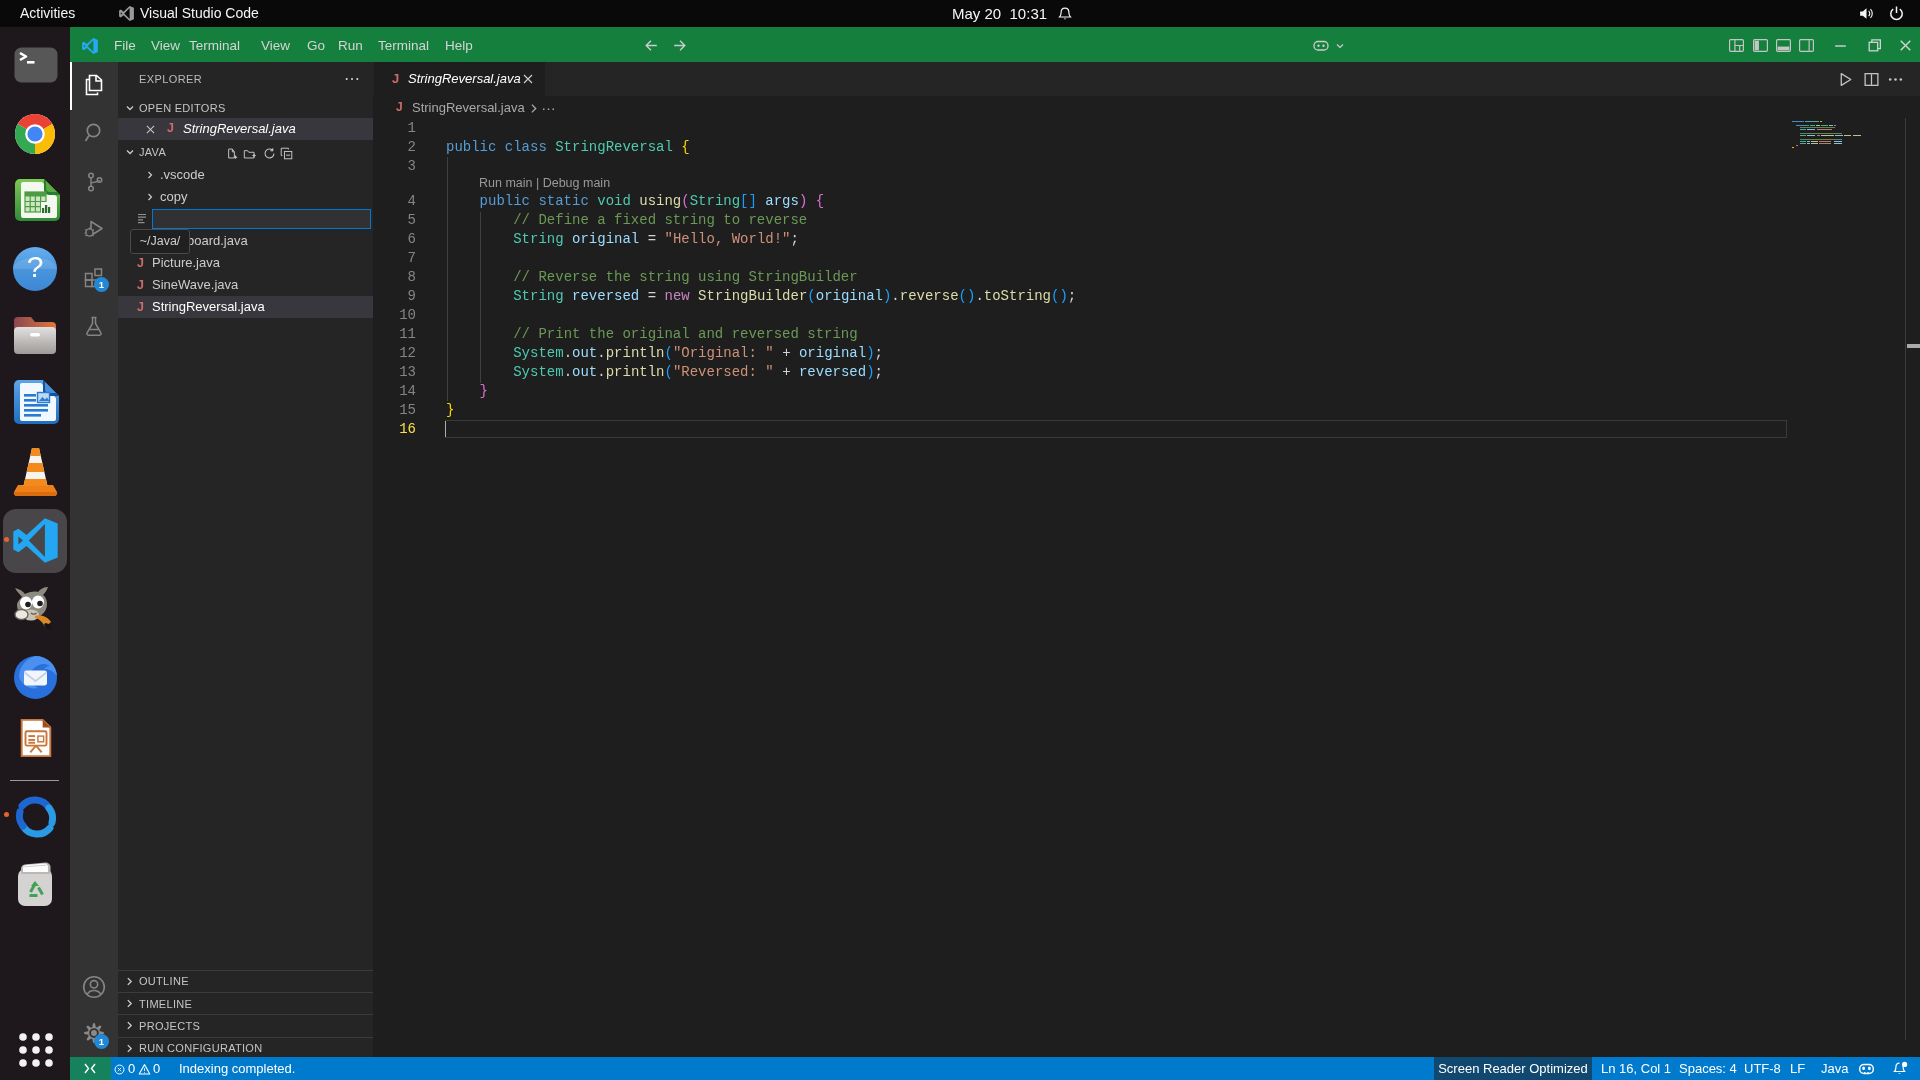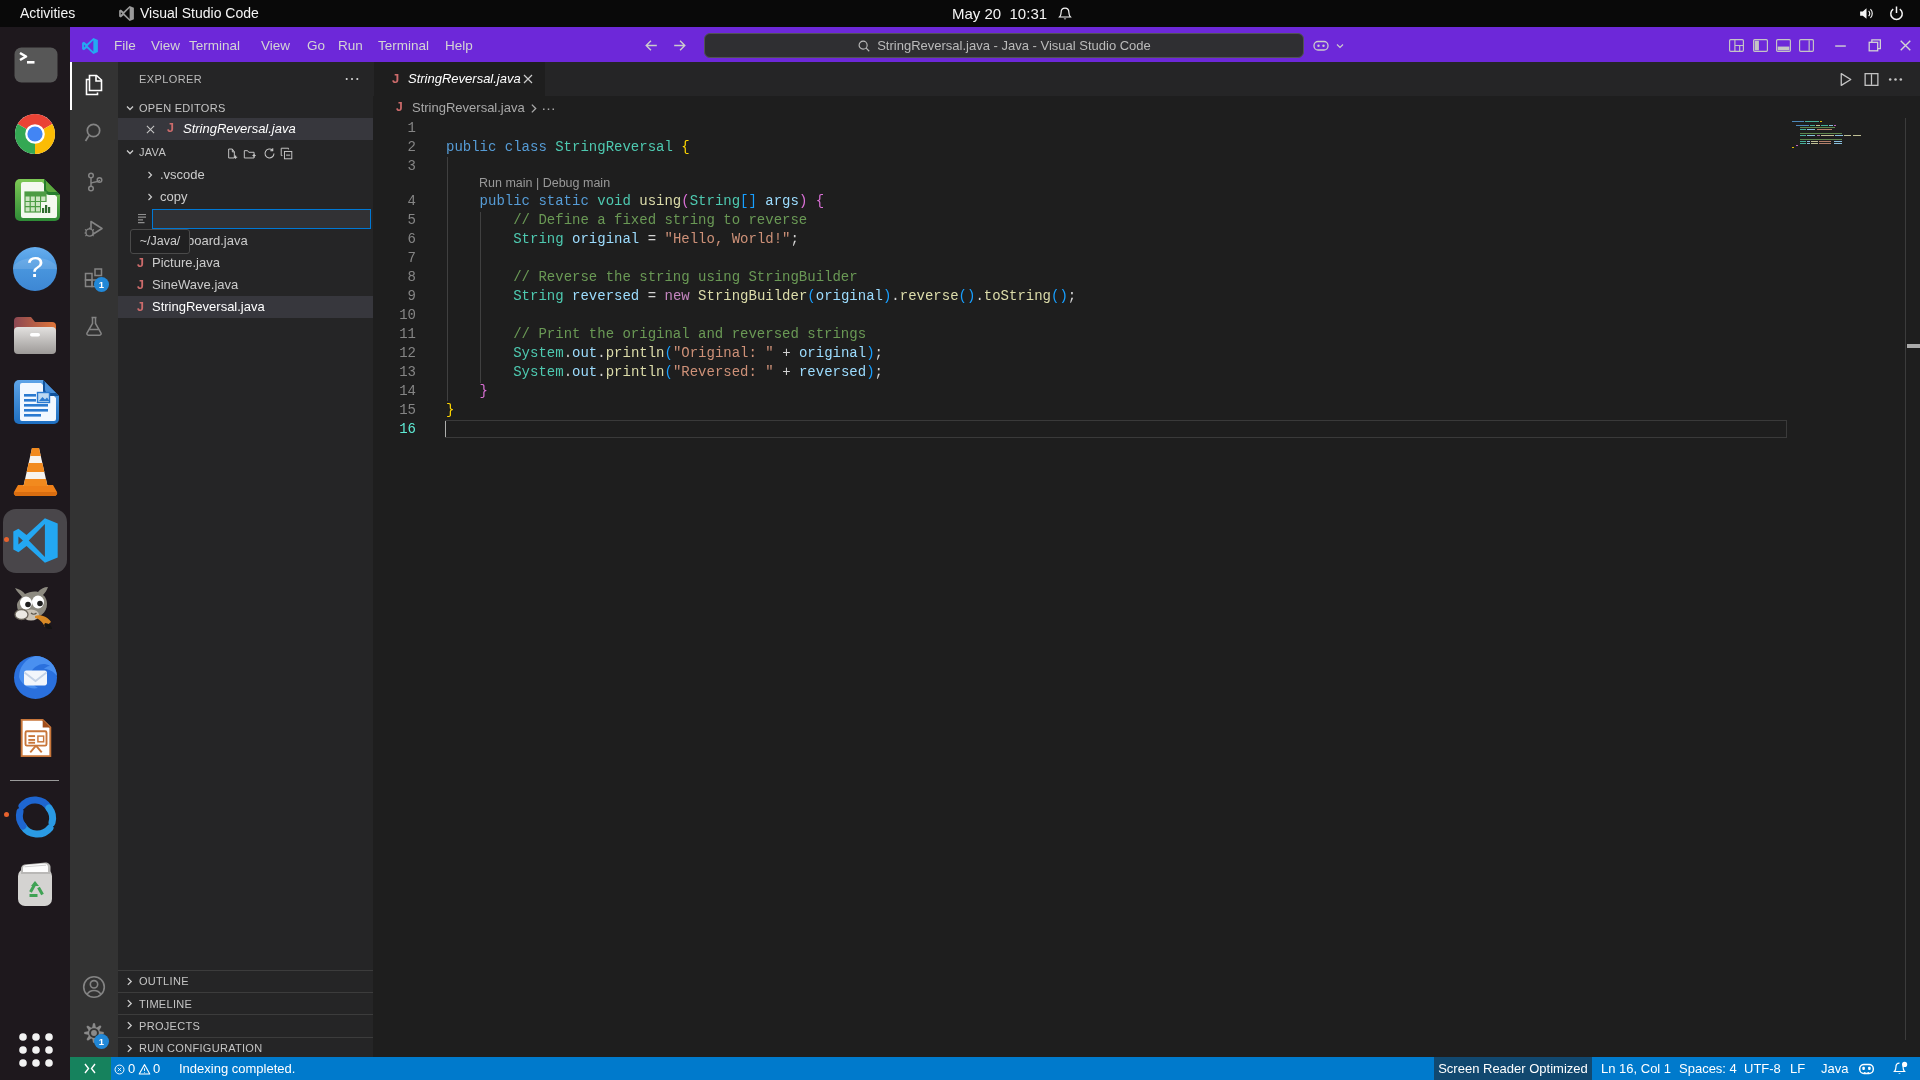--- a/index.html
+++ b/index.html
@@ -4,21 +4,21 @@
 <style>
 *{margin:0;padding:0;box-sizing:border-box}
 html,body{width:1920px;height:1080px;overflow:hidden;background:#1e1e1e;font-family:"Liberation Sans",sans-serif;position:relative}
 .a{position:absolute}
 svg{display:block}
 
 #topbar{left:0;top:0;width:1920px;height:27px;background:#090909;color:#f5f5f5;font-size:14px}
 
 #dock{left:0;top:27px;width:70px;height:1053px;background:#1e181d}
 
-#titlebar{left:70px;top:27px;width:1850px;height:35px;background:#6d28d9;color:#d4d4d4;font-size:13.5px}
+#titlebar{left:70px;top:27px;width:1850px;height:35px;background:#15803d;color:#d4d4d4;font-size:13.5px}
 #activitybar{left:70px;top:62px;width:48px;height:995px;background:#333333}
 #sidebar{left:118px;top:62px;width:255px;height:995px;background:#252526;color:#cccccc}
 #editor{left:373px;top:62px;width:1547px;height:995px;background:#1e1e1e}
 #tabsbar{left:0;top:0;width:1547px;height:34px;background:#252526}
 #statusbar{left:70px;top:1057px;width:1850px;height:23px;background:#007acc;color:#fff;font-size:13px}
 .mono{font-family:"Liberation Mono",monospace;font-size:14px;line-height:19px;white-space:pre}
 .num{color:#858585;text-align:right;width:43px;left:0px}
 .cl{color:#4ec9b0}.kb{color:#569cd6}.fn{color:#dcdcaa}.v{color:#9cdcfe}.s{color:#ce9178}.c{color:#6a9955}.kw{color:#c586c0}
 .b1{color:#ffd700}.b2{color:#da70d6}.b3{color:#179fff}.pl{color:#d4d4d4}
 .srow{height:22px;font-size:13px;color:#cccccc;line-height:22px}
@@ -250,25 +250,20 @@
   <div class="a" style="left:308px;top:11px">Terminal</div>
   <div class="a" style="left:375px;top:11px">Help</div>
 
   <svg class="a" style="left:573px;top:10px" width="17" height="17" viewBox="0 0 16 16">
       <path fill="none" stroke="#cccccc" stroke-width="1.3" d="M7.5 3.5 3 8l4.5 4.5M3 8h10"></path>
     </svg>
   <svg class="a" style="left:601px;top:10px" width="17" height="17" viewBox="0 0 16 16">
       <path fill="none" stroke="#cccccc" stroke-width="1.3" d="M8.5 3.5 13 8l-4.5 4.5M13 8H3"></path>
     </svg>
 
-  <div class="a" style="left:634px;top:6px;width:600px;height:25px;background:#2f2f32;border:1px solid #525255;border-radius:6px;color:#bbbbbb;font-size:13px;text-align:center;line-height:23px">
-    <svg style="display:inline-block;vertical-align:-3px;margin-right:6px" width="14" height="14" viewBox="0 0 16 16">
-        <circle cx="7" cy="7" r="4.6" fill="none" stroke="#bbbbbb" stroke-width="1.3"></circle>
-        <path d="M10.5 10.5 14 14" stroke="#bbbbbb" stroke-width="1.3"></path>
-      </svg>StringReversal.java - Java - Visual Studio Code</div>
 
   <svg class="a" style="left:1242px;top:10px" width="18" height="17" viewBox="0 0 18 16">
       <rect x="2" y="4" width="14" height="8.5" rx="4" fill="none" stroke="#cccccc" stroke-width="1.3"></rect>
       <circle cx="6.5" cy="8.2" r="1.2" fill="#cccccc"></circle>
       <circle cx="11.5" cy="8.2" r="1.2" fill="#cccccc"></circle>
     </svg>
   <svg class="a" style="left:1265px;top:14px" width="10" height="10" viewBox="0 0 10 10">
       <path fill="none" stroke="#cccccc" stroke-width="1.2" d="M2 3.5 5 6.5 8 3.5"></path>
     </svg>
 
@@ -515,30 +510,30 @@
   <div class="a mono num" style="left:0;top:168px">6</div>
   <div class="a mono num" style="left:0;top:187px">7</div>
   <div class="a mono num" style="left:0;top:206px">8</div>
   <div class="a mono num" style="left:0;top:225px">9</div>
   <div class="a mono num" style="left:0;top:244px">10</div>
   <div class="a mono num" style="left:0;top:263px">11</div>
   <div class="a mono num" style="left:0;top:282px">12</div>
   <div class="a mono num" style="left:0;top:301px">13</div>
   <div class="a mono num" style="left:0;top:320px">14</div>
   <div class="a mono num" style="left:0;top:339px">15</div>
-  <div class="a mono num" style="left:0;top:358px;color:#5eead4">16</div>
+  <div class="a mono num" style="left:0;top:358px;color:#fde047">16</div>
 
   <div class="a mono" style="left:73px;top:76px"><span class="kb">public class </span><span class="cl">StringReversal</span> <span class="b1">{</span></div>
   <div class="a" style="left:106px;top:114px;font-size:12.5px;color:#999999">Run main | Debug main</div>
   <div class="a mono" style="left:73px;top:130px">    <span class="kb">public static </span><span class="cl">void</span> <span class="fn">using</span><span class="b2">(</span><span class="cl">String</span><span class="b3">[]</span> <span class="v">args</span><span class="b2">)</span> <span class="b2">{</span></div>
   <div class="a mono" style="left:73px;top:149px">        <span class="c">// Define a fixed string to reverse</span></div>
   <div class="a mono" style="left:73px;top:168px">        <span class="cl">String</span> <span class="v">original</span> <span class="pl">=</span> <span class="s">"Hello, World!"</span><span class="pl">;</span></div>
   <div class="a mono" style="left:73px;top:206px">        <span class="c">// Reverse the string using StringBuilder</span></div>
   <div class="a mono" style="left:73px;top:225px">        <span class="cl">String</span> <span class="v">reversed</span> <span class="pl">=</span> <span class="kw">new</span> <span class="fn">StringBuilder</span><span class="b3">(</span><span class="v">original</span><span class="b3">)</span><span class="pl">.</span><span class="fn">reverse</span><span class="b3">()</span><span class="pl">.</span><span class="fn">toString</span><span class="b3">()</span><span class="pl">;</span></div>
-  <div class="a mono" style="left:73px;top:263px">        <span class="c">// Print the original and reversed strings</span></div>
+  <div class="a mono" style="left:73px;top:263px">        <span class="c">// Print the original and reversed string</span></div>
   <div class="a mono" style="left:73px;top:282px">        <span class="cl">System</span><span class="pl">.</span><span class="v">out</span><span class="pl">.</span><span class="fn">println</span><span class="b3">(</span><span class="s">"Original: "</span> <span class="pl">+</span> <span class="v">original</span><span class="b3">)</span><span class="pl">;</span></div>
   <div class="a mono" style="left:73px;top:301px">        <span class="cl">System</span><span class="pl">.</span><span class="v">out</span><span class="pl">.</span><span class="fn">println</span><span class="b3">(</span><span class="s">"Reversed: "</span> <span class="pl">+</span> <span class="v">reversed</span><span class="b3">)</span><span class="pl">;</span></div>
   <div class="a mono" style="left:73px;top:320px">    <span class="b2">}</span></div>
   <div class="a mono" style="left:73px;top:339px"><span class="b1">}</span></div>
 
   <div class="a" id="minimap" style="left:1419px;top:57px">
     <div class="mr" style="top:2px"><i style="width:12px;background:#569cd6"></i><i style="width:14px;background:#4ec9b0;margin-left:1px"></i><i style="width:2px;background:#ffd700;margin-left:1px"></i></div>
     <div class="mr" style="top:6px;left:4px"><i style="width:13px;background:#569cd6"></i><i style="width:5px;background:#4ec9b0;margin-left:1px"></i><i style="width:4px;background:#dcdcaa;margin-left:1px"></i><i style="width:7px;background:#4ec9b0;margin-left:1px"></i><i style="width:4px;background:#9cdcfe;margin-left:1px"></i><i style="width:2px;background:#da70d6;margin-left:1px"></i></div>
     <div class="mr" style="top:8px;left:8px"><i style="width:35px;background:#6a9955"></i></div>
     <div class="mr" style="top:10px;left:8px"><i style="width:6px;background:#4ec9b0"></i><i style="width:8px;background:#9cdcfe;margin-left:1px"></i><i style="width:15px;background:#ce9178;margin-left:2px"></i></div>

